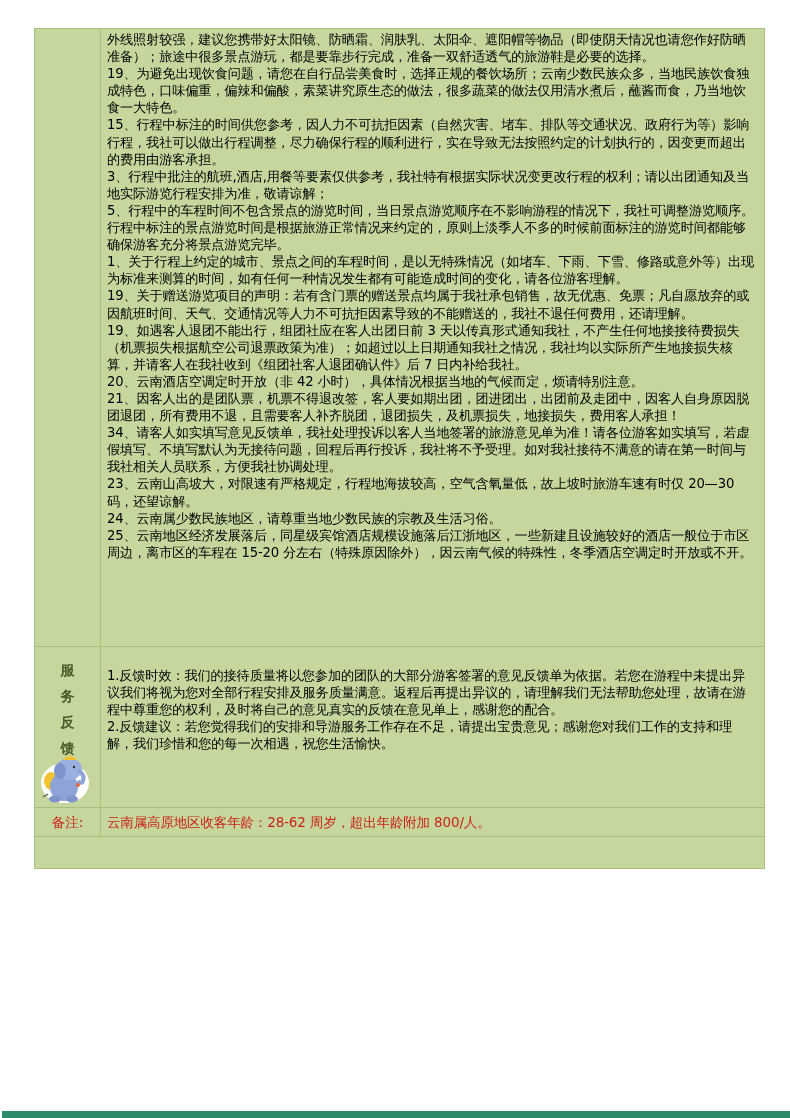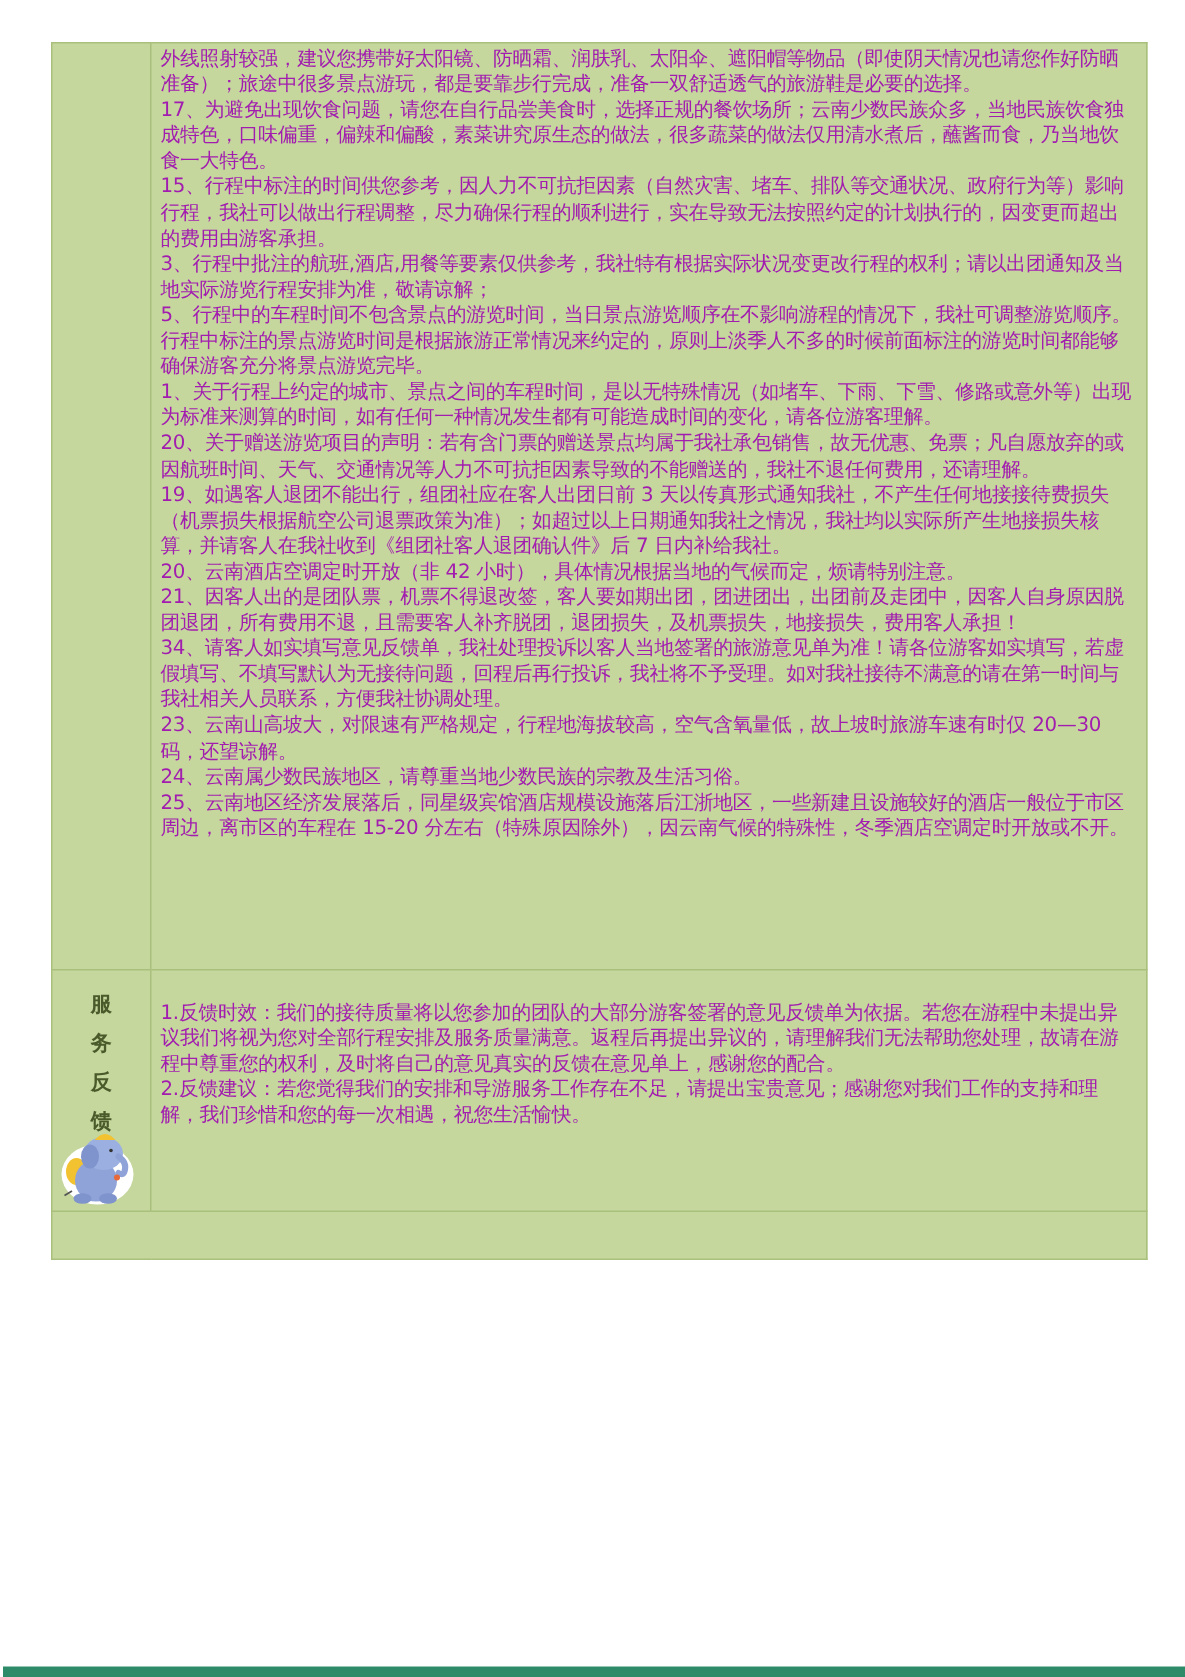--- a/index.html
+++ b/index.html
@@ -25,21 +25,21 @@
     }
     .doc-table td {
       border: 1px solid #a9c07c;
       vertical-align: top;
       padding: 0;
     }
     .col-label { width: 66px; }
     .col-content { width: 664px; }
     .content-cell {
       padding: 2px 6px 2px 6px !important;
-      color: #a21caf;
+      color: #000000;
       font-size: 13.2px;
       line-height: 17.1px;
       letter-spacing: -0.15px;
     }
     .content-cell p {
       margin: 0;
       word-break: break-all;
     }
     .notes-row .content-cell {
       height: 613px;
@@ -100,26 +100,26 @@
 <table class="doc-table">
   <colgroup>
     <col class="col-label">
     <col class="col-content">
   </colgroup>
   <tbody>
       <tr class="notes-row">
     <td></td>
     <td class="content-cell">
       <p>外线照射较强，建议您携带好太阳镜、防晒霜、润肤乳、太阳伞、遮阳帽等物品（即使阴天情况也请您作好防晒准备）；旅途中很多景点游玩，都是要靠步行完成，准备一双舒适透气的旅游鞋是必要的选择。</p>
-      <p>17、为避免出现饮食问题，请您在自行品尝美食时，选择正规的餐饮场所；云南少数民族众多，当地民族饮食独成特色，口味偏重，偏辣和偏酸，素菜讲究原生态的做法，很多蔬菜的做法仅用清水煮后，蘸酱而食，乃当地饮食一大特色。</p>
+      <p>19、为避免出现饮食问题，请您在自行品尝美食时，选择正规的餐饮场所；云南少数民族众多，当地民族饮食独成特色，口味偏重，偏辣和偏酸，素菜讲究原生态的做法，很多蔬菜的做法仅用清水煮后，蘸酱而食，乃当地饮食一大特色。</p>
       <p>15、行程中标注的时间供您参考，因人力不可抗拒因素（自然灾害、堵车、排队等交通状况、政府行为等）影响行程，我社可以做出行程调整，尽力确保行程的顺利进行，实在导致无法按照约定的计划执行的，因变更而超出的费用由游客承担。</p>
       <p>3、行程中批注的航班,酒店,用餐等要素仅供参考，我社特有根据实际状况变更改行程的权利；请以出团通知及当地实际游览行程安排为准，敬请谅解；</p>
       <p>5、行程中的车程时间不包含景点的游览时间，当日景点游览顺序在不影响游程的情况下，我社可调整游览顺序。行程中标注的景点游览时间是根据旅游正常情况来约定的，原则上淡季人不多的时候前面标注的游览时间都能够确保游客充分将景点游览完毕。</p>
       <p>1、关于行程上约定的城市、景点之间的车程时间，是以无特殊情况（如堵车、下雨、下雪、修路或意外等）出现为标准来测算的时间，如有任何一种情况发生都有可能造成时间的变化，请各位游客理解。</p>
-      <p>20、关于赠送游览项目的声明：若有含门票的赠送景点均属于我社承包销售，故无优惠、免票；凡自愿放弃的或因航班时间、天气、交通情况等人力不可抗拒因素导致的不能赠送的，我社不退任何费用，还请理解。</p>
+      <p>19、关于赠送游览项目的声明：若有含门票的赠送景点均属于我社承包销售，故无优惠、免票；凡自愿放弃的或因航班时间、天气、交通情况等人力不可抗拒因素导致的不能赠送的，我社不退任何费用，还请理解。</p>
       <p>19、如遇客人退团不能出行，组团社应在客人出团日前 3 天以传真形式通知我社，不产生任何地接接待费损失（机票损失根据航空公司退票政策为准）；如超过以上日期通知我社之情况，我社均以实际所产生地接损失核算，并请客人在我社收到《组团社客人退团确认件》后 7 日内补给我社。</p>
       <p>20、云南酒店空调定时开放（非 42 小时），具体情况根据当地的气候而定，烦请特别注意。</p>
       <p>21、因客人出的是团队票，机票不得退改签，客人要如期出团，团进团出，出团前及走团中，因客人自身原因脱团退团，所有费用不退，且需要客人补齐脱团，退团损失，及机票损失，地接损失，费用客人承担！</p>
       <p>34、请客人如实填写意见反馈单，我社处理投诉以客人当地签署的旅游意见单为准！请各位游客如实填写，若虚假填写、不填写默认为无接待问题，回程后再行投诉，我社将不予受理。如对我社接待不满意的请在第一时间与我社相关人员联系，方便我社协调处理。</p>
       <p>23、云南山高坡大，对限速有严格规定，行程地海拔较高，空气含氧量低，故上坡时旅游车速有时仅 20—30 码，还望谅解。</p>
       <p>24、云南属少数民族地区，请尊重当地少数民族的宗教及生活习俗。</p>
       <p>25、云南地区经济发展落后，同星级宾馆酒店规模设施落后江浙地区，一些新建且设施较好的酒店一般位于市区周边，离市区的车程在 15-20 分左右（特殊原因除外），因云南气候的特殊性，冬季酒店空调定时开放或不开。</p>
     </td>
   </tr>
   <tr class="feedback-row">
@@ -152,19 +152,23 @@
         <ellipse cx="33" cy="50" rx="6" ry="3.5" fill="#7f93cc"></ellipse>
 
         <path d="M9 45 L4 48" stroke="#555" stroke-width="1.2"></path>
       </svg>
     </td>
     <td class="content-cell feedback-content">
       <p>1.反馈时效：我们的接待质量将以您参加的团队的大部分游客签署的意见反馈单为依据。若您在游程中未提出异议我们将视为您对全部行程安排及服务质量满意。返程后再提出异议的，请理解我们无法帮助您处理，故请在游程中尊重您的权利，及时将自己的意见真实的反馈在意见单上，感谢您的配合。</p>
       <p>2.反馈建议：若您觉得我们的安排和导游服务工作存在不足，请提出宝贵意见；感谢您对我们工作的支持和理解，我们珍惜和您的每一次相遇，祝您生活愉快。</p>
     </td>
   </tr>
+  <tr class="remark-row">
+    <td class="remark-label">备注:</td>
+    <td class="content-cell remark-content">云南属高原地区收客年龄：28-62 周岁，超出年龄附加 800/人。</td>
+  </tr>
   <tr class="empty-row">
     <td colspan="2"></td>
   </tr>
 </tbody>
   </table>
 
 <div class="footer-bar"></div>
 
 </body></html>

